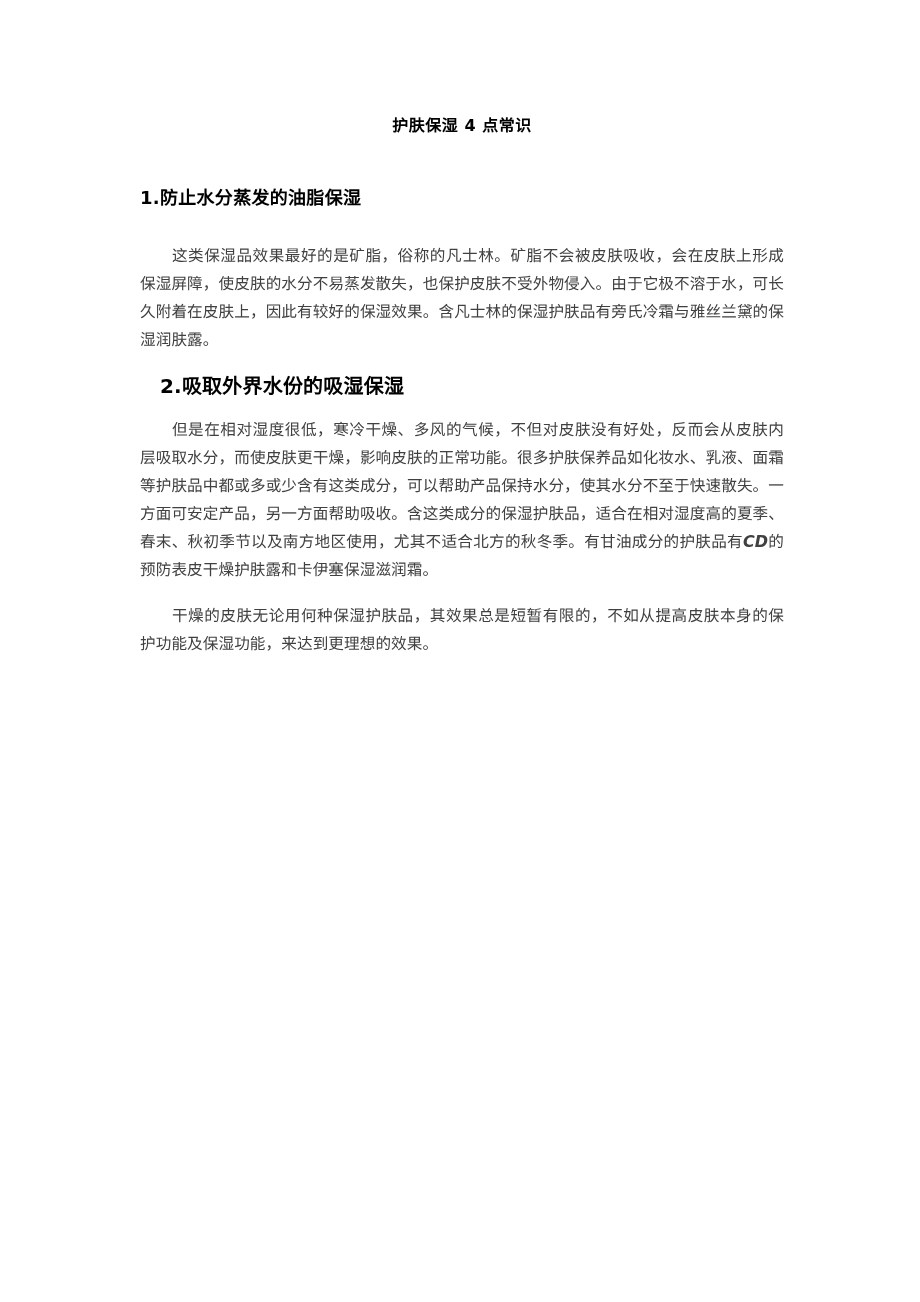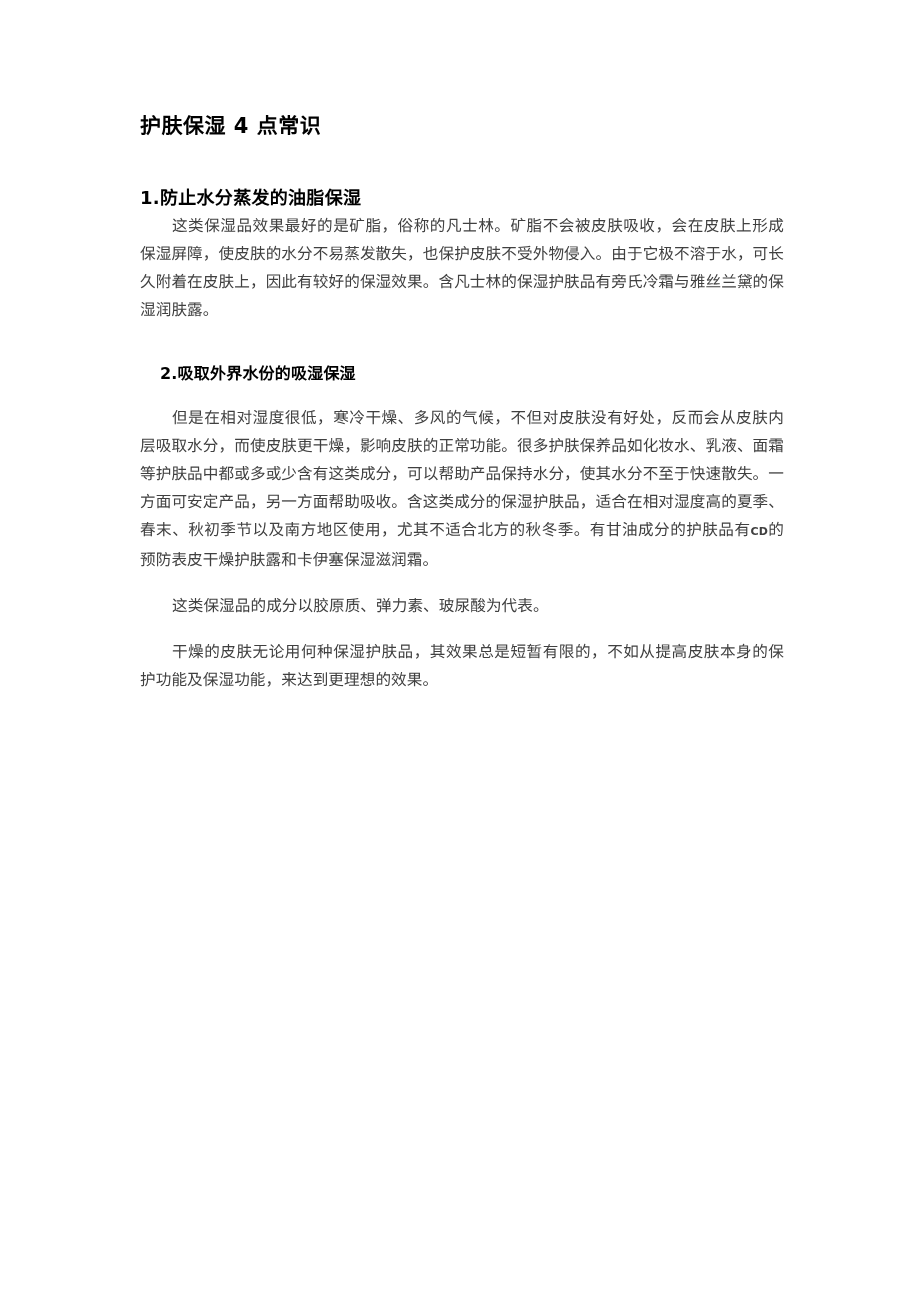--- a/index.html
+++ b/index.html
@@ -29,47 +29,48 @@
     position: absolute;
     left: 140px;
     top: 112px;
     width: 644px;
   }
 
   
   .doc-title {
     font-family: "DejaVu Sans", "Liberation Sans", sans-serif;
     font-weight: bold;
-    font-size: 21px;
+    font-size: 16px;
     line-height: 28px;
     letter-spacing: 0.5px;
     color: #000000;
     margin: 0 0 44px 0;
-    text-align: left;
+    text-align: center;
   }
 
   
   .heading {
     font-family: "DejaVu Sans", "Liberation Sans", sans-serif;
     font-weight: bold;
     color: #000000;
     margin: 0;
     text-align: left;
   }
   .heading-main {
     font-size: 18px;
     line-height: 28px;
     letter-spacing: 0.3px;
+    margin-bottom: 30px;
   }
   .heading-sub {
-    font-size: 16px;
+    font-size: 20px;
     line-height: 28px;
     letter-spacing: 0.2px;
     text-indent: 20px;
-    margin-top: 36px;
+    margin-top: 18px;
     margin-bottom: 16px;
   }
 
   
   .para {
     font-family: "DejaVu Serif", "Liberation Serif", serif;
     font-size: 15.6px;
     line-height: 28px;
     color: #404040;
     margin: 0 0 18px 0;
@@ -77,35 +78,35 @@
     text-align: justify;
     text-justify: inter-ideograph;
     word-break: break-all;
     letter-spacing: 0.1px;
   }
   .para:last-child { margin-bottom: 8px; }
 
   .para .latin {
     font-family: "DejaVu Sans", "Liberation Sans", sans-serif;
     font-weight: bold;
-    font-size: 11px;
+    font-size: 16px;
+    font-style: italic;
   }
 </style>
 </head>
 <body>
 
 <div class="page">
   <div class="content">
 
     <h1 class="doc-title">护肤保湿 4 点常识</h1>
 
     <h2 class="heading heading-main">1.防止水分蒸发的油脂保湿</h2>
     <p class="para">这类保湿品效果最好的是矿脂，俗称的凡士林。矿脂不会被皮肤吸收，会在皮肤上形成保湿屏障，使皮肤的水分不易蒸发散失，也保护皮肤不受外物侵入。由于它极不溶于水，可长久附着在皮肤上，因此有较好的保湿效果。含凡士林的保湿护肤品有旁氏冷霜与雅丝兰黛的保湿润肤露。</p>
 
     <h3 class="heading heading-sub">2.吸取外界水份的吸湿保湿</h3>
     <p class="para"><span>但是在相对湿度很低，寒冷干燥、多风的气候，不但对皮肤没有好处，反而会从皮肤内层吸取水分，而使皮肤更干燥，影响皮肤的正常功能。很多护肤保养品如化妆水、乳液、面霜等护肤品中都或多或少含有这类成分，可以帮助产品保持水分，使其水分不至于快速散失。一方面可安定产品，另一方面帮助吸收。含这类成分的保湿护肤品，适合在相对湿度高的夏季、春末、秋初季节以及南方地区使用，尤其不适合北方的秋冬季。有甘油成分的护肤品有</span><span class="latin">CD</span><span>的预防表皮干燥护肤露和卡伊塞保湿滋润霜。</span></p>
 
-    <p class="para">这类保湿品的成分以胶原质、弹力素、玻尿酸为代表。</p>
 
     <p class="para">干燥的皮肤无论用何种保湿护肤品，其效果总是短暂有限的，不如从提高皮肤本身的保护功能及保湿功能，来达到更理想的效果。</p>
 
   </div>
 </div>
 
 </body></html>

